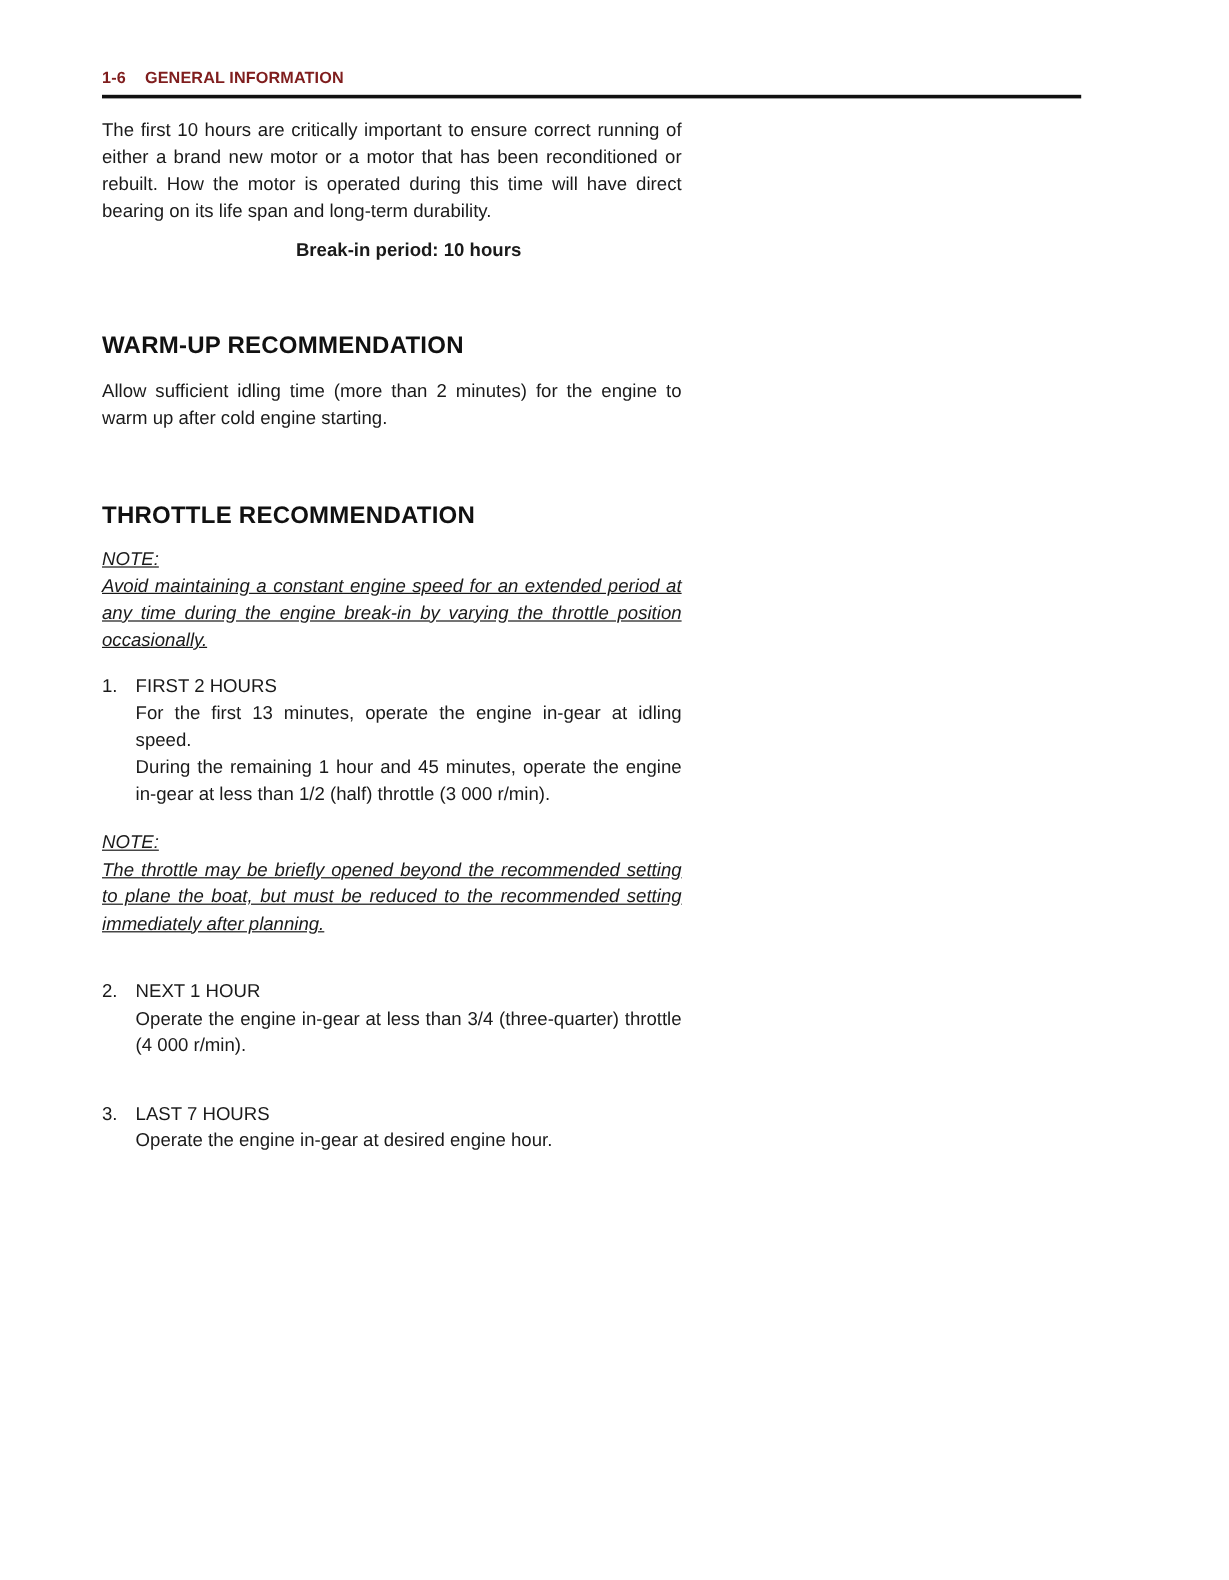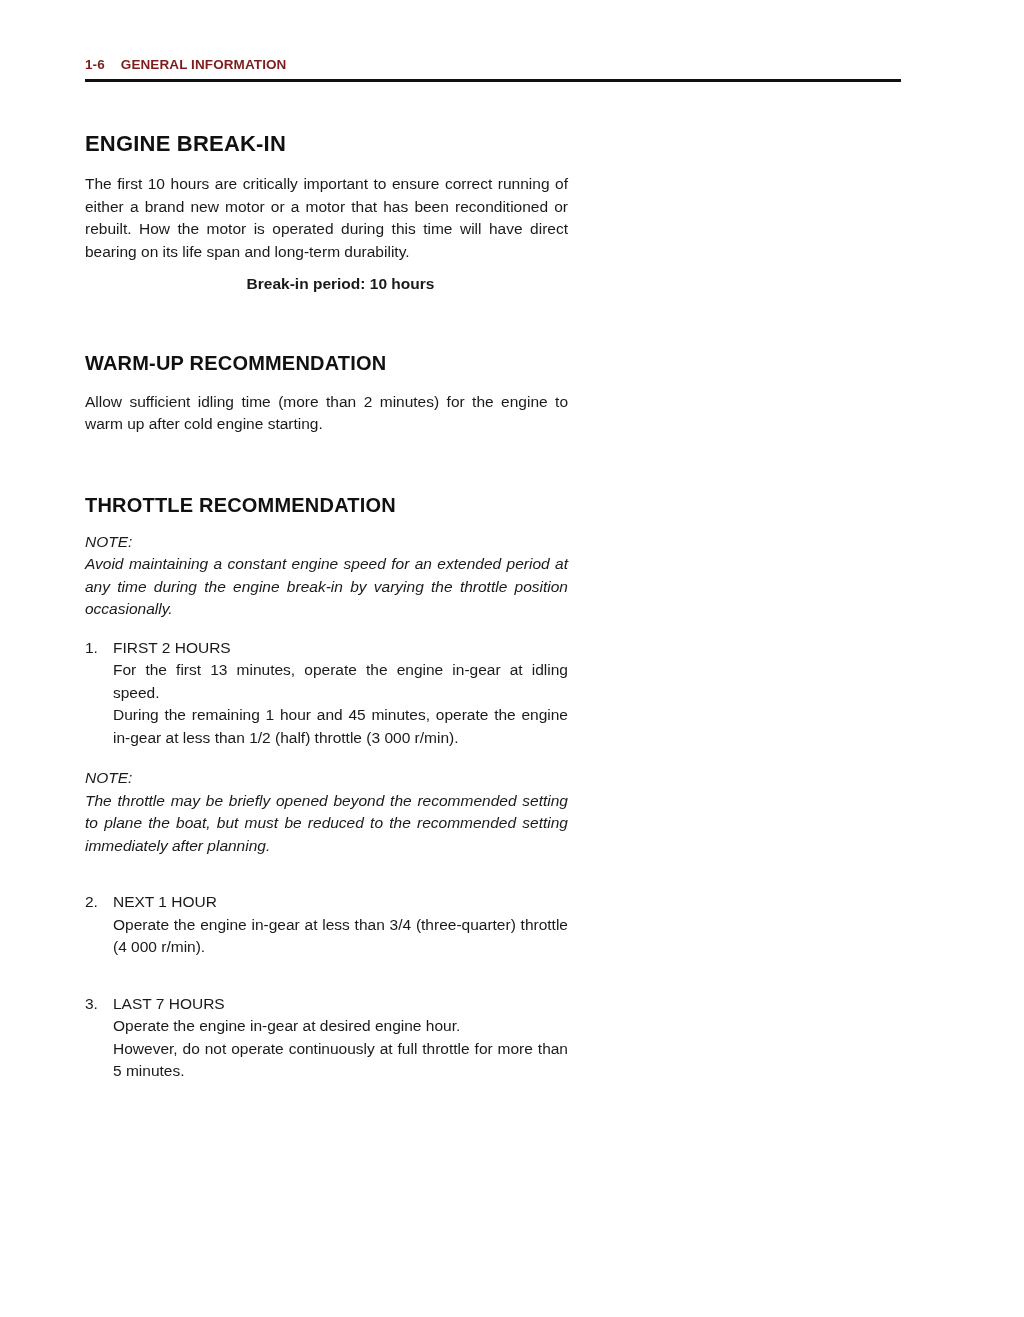--- a/index.html
+++ b/index.html
@@ -63,20 +63,21 @@
   }
   .bold-note {
     font-size: 15.5px;
     line-height: 22.5px;
     font-weight: bold;
     margin: 10px 0 0 28px;
     text-align: center;
   }
   .note-block {
     margin-top: 14px;
+    text-decoration: underline;
   }
   .note-label {
     font-size: 15.5px;
     line-height: 22.5px;
     font-style: italic;
     margin: 0;
   }
   .note-body {
     font-size: 15.5px;
     line-height: 22.5px;
@@ -113,21 +114,20 @@
 <div class="page">
 
   <header class="page-header">
     <span class="page-num">1-6</span><span>GENERAL INFORMATION</span>
   </header>
   <div class="header-rule"></div>
 
   <main class="content">
 
     <section>
-      <h1 class="h1 sp-engine">ENGINE BREAK-IN</h1>
       <p class="body-par">The first 10 hours are critically important to ensure correct running of either a brand new motor or a motor that has been reconditioned or rebuilt. How the motor is operated during this time will have direct bearing on its life span and long-term durability.</p>
       <p class="bold-note">Break-in period: 10 hours</p>
     </section>
 
     <section>
       <h2 class="h2 sp-warmup">WARM-UP RECOMMENDATION</h2>
       <p class="body-par">Allow sufficient idling time (more than 2 minutes) for the engine to warm up after cold engine starting.</p>
     </section>
 
     <section>
@@ -159,18 +159,17 @@
         </div>
         <p class="li-body">Operate the engine in-gear at less than 3/4 (three-quarter) throttle (4 000 r/min).</p>
       </div>
 
       <div class="list-item gap-item3">
         <div class="li-head">
           <span class="li-num">3.</span>
           <span class="li-title">LAST 7 HOURS</span>
         </div>
         <p class="li-body">Operate the engine in-gear at desired engine hour.</p>
-        <p class="li-body">However, do not operate continuously at full throttle for more than 5 minutes.</p>
       </div>
 
     </section>
   </main>
 </div>
 
 </body></html>

